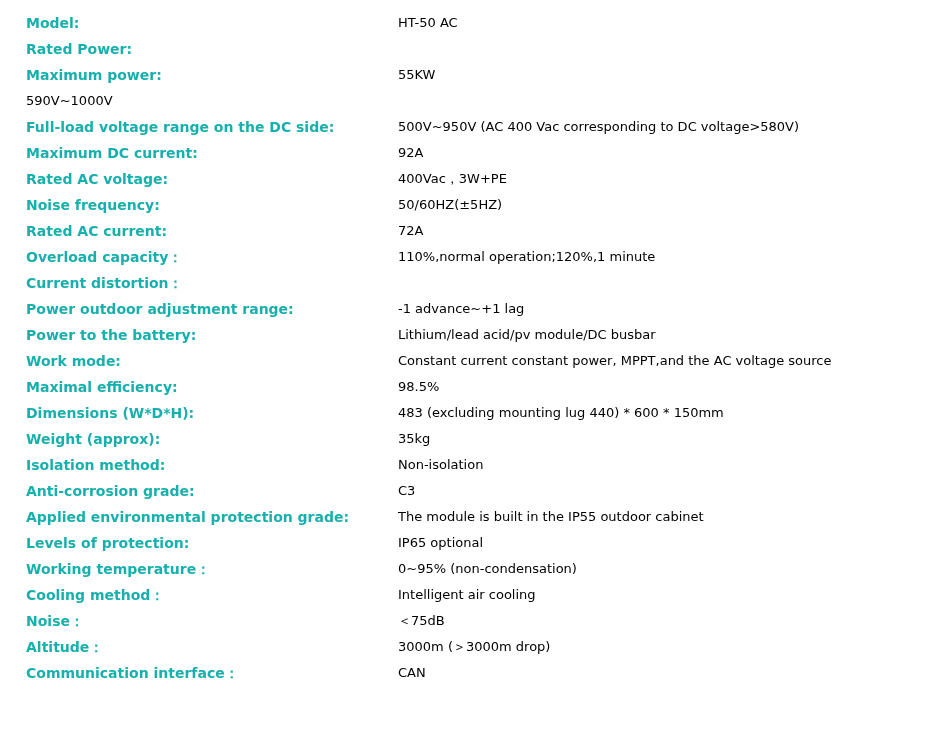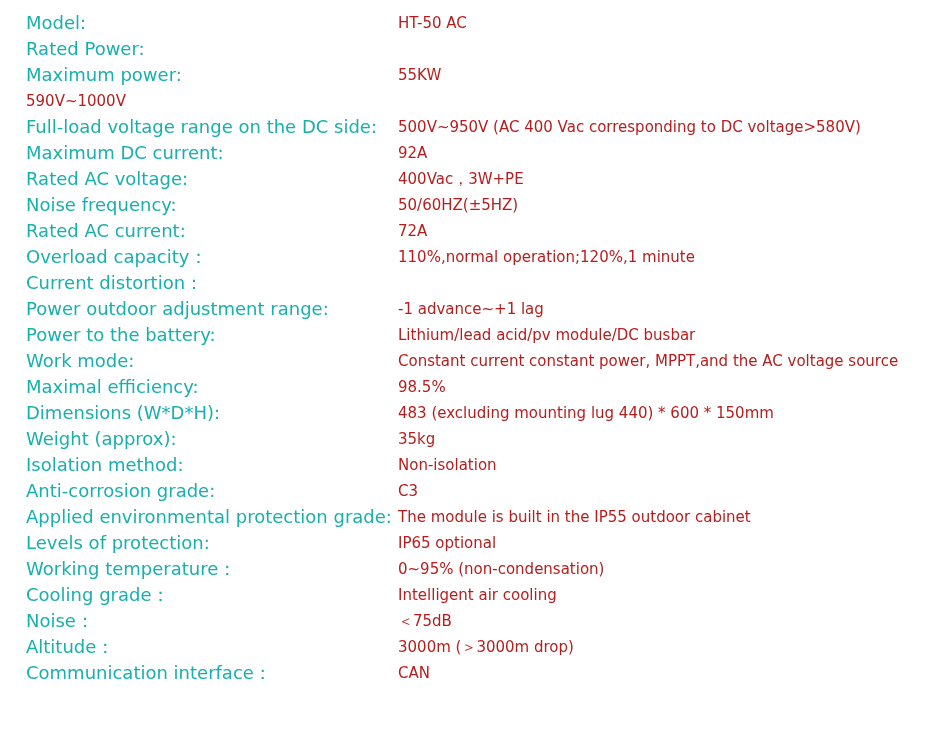--- a/index.html
+++ b/index.html
@@ -24,28 +24,29 @@
     display: flex;
     align-items: flex-start;
     width: 950px;
     box-sizing: border-box;
     padding: 0 0 0 26px;
   }
   .spec-label {
     flex: 0 0 372px;
     width: 372px;
     color: #18b0ad;
-    font-size: 18px;
+    font-size: 14px;
     line-height: 26px;
     white-space: nowrap;
+    font-weight: bold;
   }
   .spec-value {
     flex: 1 1 auto;
-    color: #b91c1c;
-    font-size: 15px;
+    color: #000000;
+    font-size: 13px;
     line-height: 26px;
     padding-left: 0px;
     word-wrap: break-word;
     max-width: 530px;
   }
   
 </style>
 </head>
 <body>
 
@@ -129,21 +130,21 @@
     </div>
     <div class="spec-row">
       <div class="spec-label">Levels of protection:</div>
       <div class="spec-value">IP65 optional</div>
     </div>
     <div class="spec-row">
       <div class="spec-label">Working temperature：</div>
       <div class="spec-value">0~95% (non-condensation)</div>
     </div>
     <div class="spec-row">
-      <div class="spec-label">Cooling grade：</div>
+      <div class="spec-label">Cooling method：</div>
       <div class="spec-value">Intelligent air cooling</div>
     </div>
     <div class="spec-row">
       <div class="spec-label">Noise：</div>
       <div class="spec-value">＜75dB</div>
     </div>
     <div class="spec-row">
       <div class="spec-label">Altitude：</div>
       <div class="spec-value">3000m (＞3000m drop)</div>
     </div>

